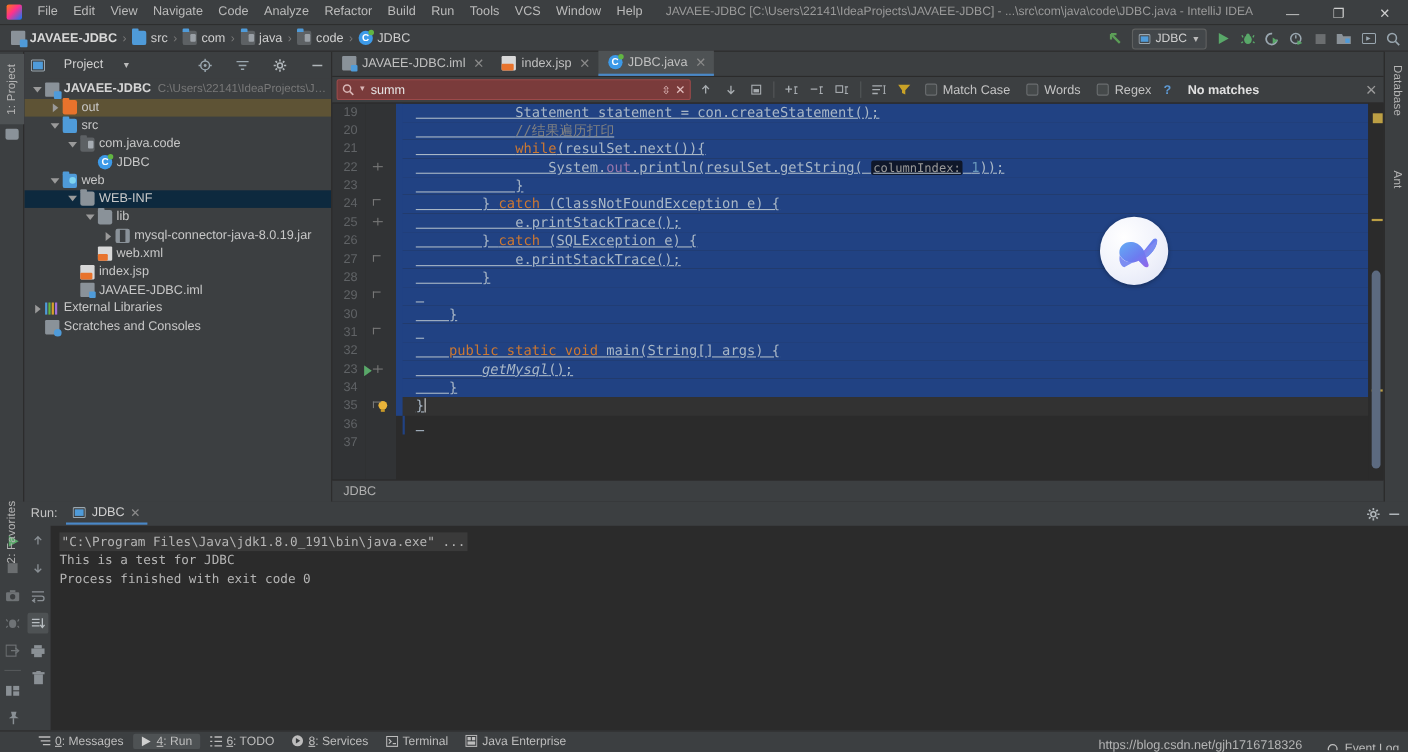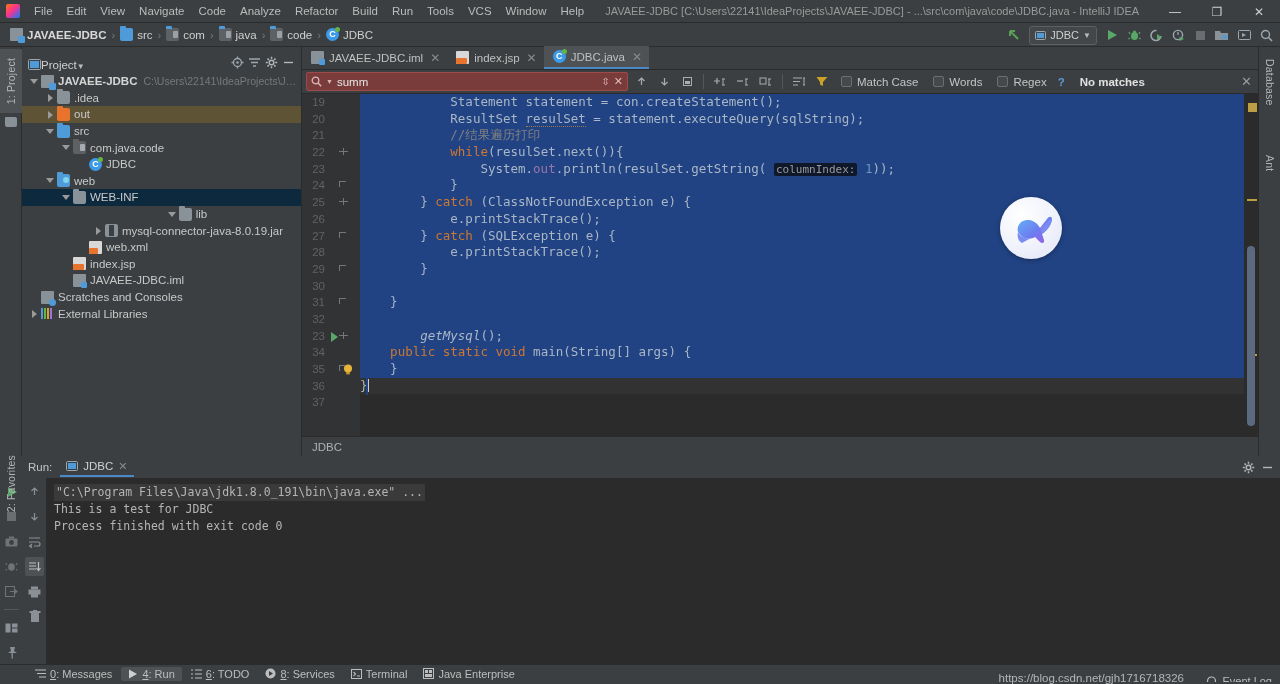--- a/index.html
+++ b/index.html
@@ -56,21 +56,21 @@
   
   #main{display:flex;height:409px;}
   .vbar{width:22px;background:#3c3f41;border-right:1px solid #2b2b2b;position:relative;flex:none;}
   .vtab{position:absolute;left:0;width:22px;display:flex;align-items:center;justify-content:center;}
   .vtab .txt{writing-mode:vertical-rl;transform:rotate(180deg);font-size:10.5px;color:#b5b5b5;white-space:nowrap;letter-spacing:.2px;}
   .vtab.sel{background:#4e5254;}
   .vbar.right{border-right:none;border-left:1px solid #2b2b2b;}
 
   
   #project{width:280px;background:#3c3f41;display:flex;flex-direction:column;flex:none;border-right:1px solid #2b2b2b;}
-  #projhead{height:24px;display:flex;align-items:flex-end;padding:0 4px 0 6px;gap:0;}
+  #projhead{height:24px;display:flex;align-items:center;padding:0 4px 0 6px;gap:17px;}
   #projhead .ttl{font-size:11.5px;color:#cfcfcf;}
   #projhead .sp{flex:1;}
   #projhead .hb{width:17px;height:17px;display:flex;align-items:center;justify-content:center;}
   #tree{flex:1;overflow:hidden;padding-top:2px;background:#3c3f41;}
   .row{display:flex;align-items:center;height:16.6px;font-size:11.5px;color:#c8c8c8;white-space:nowrap;padding-right:4px;}
   .row.sel{background:#0d293e;}
   .row.hi{background:#5e5335;}
   .arrow{width:9px;height:9px;flex:none;margin-right:2px;position:relative;}
   .arrow.r::after{content:"";position:absolute;left:2px;top:1px;border:4px solid transparent;border-left:5px solid #9a9a9a;}
   .arrow.d::after{content:"";position:absolute;left:0px;top:2px;border:4px solid transparent;border-top:5px solid #9a9a9a;}
@@ -123,21 +123,21 @@
   .chkwrap{display:flex;align-items:center;gap:5px;padding:0 6px;font-size:11.5px;color:#c4c4c4;}
   .chk{width:11px;height:11px;border:1px solid #6b6e70;background:#45494a;border-radius:2px;}
   #nomatch{font-size:11.5px;color:#e0e0e0;font-weight:bold;margin-left:12px;}
   #findclose{position:absolute;right:6px;color:#9a9a9a;font-size:13px;}
 
   #editor{flex:1;display:flex;position:relative;background:#2b2b2b;overflow:hidden;}
   #lineno{width:30px;background:#313335;text-align:right;padding-right:7px;flex:none;}
   #gutter{width:28px;background:#313335;flex:none;position:relative;}
   #code{flex:1;position:relative;background:#2b2b2b;overflow:hidden;}
   .ln{height:16.7px;line-height:16.7px;font-size:11.5px;color:#606366;}
-  .cl{height:16.7px;line-height:16.7px;font-size:12.5px;white-space:pre;padding-left:0;color:#a9b7c6;}
+  .cl{height:16.7px;line-height:16.7px;font-size:12.5px;white-space:pre;padding-left:18px;color:#a9b7c6;text-decoration:underline;}
   .cl.selrow{background:#214283;}
   .cl.curline{background:#323232;}
   .kw{color:#cc7832;} .cmt{color:#808080;}
   .fld{color:#9876aa;} .num{color:#6897bb;} .stat{color:#a9b7c6;font-style:italic;}
   .param{background:#0f172a;color:#9a9a9a;border-radius:2px;padding:0 2px;font-size:11px;}
   .warnline{border-bottom:1px dotted #9a7b45;}
   .fmark{position:absolute;left:7px;width:10px;height:10px;}
   .fmark::before{content:"";position:absolute;left:0;top:3px;width:9px;height:1px;background:#777;}
   .fmark.open::after{content:"";position:absolute;left:4px;top:0;width:1px;height:7px;background:#777;}
   .fmark.cap{border-left:1px solid #777;border-top:1px solid #777;width:7px;height:6px;}
@@ -352,25 +352,20 @@
           </svg>
         </span>
     </div>
     <div id="tree">
         <div class="row" style="padding-left: 8px;">
           <span class="arrow d"></span>
           <span class="ti proj"></span>
           <span class="bold">JAVAEE-JDBC</span>
           <span class="tpath">C:\Users\22141\IdeaProjects\JAVAEE</span>
         </div>
-        <div class="row" style="padding-left: 24px;">
-          <span class="arrow r"></span>
-          <span class="ti folder"></span>
-          <span>.idea</span>
-        </div>
         <div class="row hi" style="padding-left: 24px;">
           <span class="arrow r"></span>
           <span class="ti folder orange"></span>
           <span>out</span>
         </div>
         <div class="row" style="padding-left: 24px;">
           <span class="arrow d"></span>
           <span class="ti folder blue"></span>
           <span>src</span>
         </div>
@@ -387,21 +382,21 @@
         <div class="row" style="padding-left: 24px;">
           <span class="arrow d"></span>
           <span class="ti web"></span>
           <span>web</span>
         </div>
         <div class="row sel" style="padding-left: 40px;">
           <span class="arrow d"></span>
           <span class="ti folder"></span>
           <span>WEB-INF</span>
         </div>
-        <div class="row" style="padding-left: 56px; justify-content: center;">
+        <div class="row" style="padding-left: 56px;">
           <span class="arrow d"></span>
           <span class="ti folder"></span>
           <span>lib</span>
         </div>
         <div class="row" style="padding-left: 72px;">
           <span class="arrow r"></span>
           <span class="ti jar"></span>
           <span>mysql-connector-java-8.0.19.jar</span>
         </div>
         <div class="row" style="padding-left: 56px;">
@@ -413,28 +408,28 @@
           <span class="arrow"></span>
           <span class="ti jsp"></span>
           <span>index.jsp</span>
         </div>
         <div class="row" style="padding-left: 40px;">
           <span class="arrow"></span>
           <span class="ti iml"></span>
           <span>JAVAEE-JDBC.iml</span>
         </div>
         <div class="row" style="padding-left: 8px;">
+          <span class="arrow r"></span>
+          <span class="ti lib"></span>
+          <span>External Libraries</span>
+        </div>
+        <div class="row" style="padding-left: 8px;">
           <span class="arrow"></span>
           <span class="ti scr"></span>
           <span>Scratches and Consoles</span>
-        </div>
-        <div class="row" style="padding-left: 8px;">
-          <span class="arrow r"></span>
-          <span class="ti lib"></span>
-          <span>External Libraries</span>
         </div>
       </div>
   </div>
 
   <div id="editorwrap">
     <div id="tabs">
         <div class="tab">
           <span class="ti iml" style="margin-right: 0px;"></span>
           <span>JAVAEE-JDBC.iml</span>
           <span class="x">✕</span>
@@ -607,35 +602,34 @@
                 <stop offset="0" stop-color="#9a6bf0"></stop>
                   <stop offset="1" stop-color="#5fa8f2"></stop>
               </linearGradient>
             </defs>
             <path d="M10 25 C8 18 14 12 21 13 C26 13.5 30 17 32 21 L39 12 C41 9 44 9 44 12 C44 17 39 24 34 27 L36 33 C37 36 34 37 32 35 L27 30 C22 33 14 32 10 25 Z" fill="url(#bg1)"></path>
             <path d="M32 21 L44 11 C44 17 39 24 34 27 Z" fill="url(#bg2)" opacity="0.95"></path>
             <path d="M10 25 C12 30 18 32 23 31 L14 36 C10 34 9 29 10 25 Z" fill="#7c8df2"></path>
           </svg>
         </div>
       <div class="cl mono selrow">            Statement statement <span class="op">=</span> con.createStatement();</div>
-          <div class="cl mono selrow">            ResultSet <span class="warnline">resulSet</span> = statement.executeQuery(sqlString);</div>
           <div class="cl mono selrow">            <span class="cmt">//结果遍历打印</span></div>
           <div class="cl mono selrow">            <span class="kw">while</span>(resulSet.next()){</div>
           <div class="cl mono selrow">                System.<span class="fld">out</span>.println(resulSet.getString( <span class="param">columnIndex:</span> <span class="num">1</span>));</div>
           <div class="cl mono selrow">            }</div>
           <div class="cl mono selrow">        } <span class="kw">catch</span> (ClassNotFoundException e) {</div>
           <div class="cl mono selrow">            e.printStackTrace();</div>
           <div class="cl mono selrow">        } <span class="kw">catch</span> (SQLException e) {</div>
           <div class="cl mono selrow">            e.printStackTrace();</div>
           <div class="cl mono selrow">        }</div>
           <div class="cl mono selrow">&nbsp;</div>
           <div class="cl mono selrow">    }</div>
           <div class="cl mono selrow">&nbsp;</div>
+          <div class="cl mono selrow">    <span class="kw">public static void</span> <span class="mname">main</span>(String[] args) {</div>
           <div class="cl mono selrow">        <span class="stat">getMysql</span>();</div>
-          <div class="cl mono selrow">    <span class="kw">public static void</span> <span class="mname">main</span>(String[] args) {</div>
           <div class="cl mono selrow">    }</div>
           <div class="cl mono curline">}<span style="display: inline-block; width: 1px; height: 13px; background: rgb(207, 207, 207); vertical-align: -2px;"></span></div>
           <div class="cl mono">&nbsp;</div>
         </div>
       <div id="rightgutter">
         <div class="marker" style="top:9px;width:9px;height:9px;"></div>
         <div class="marker" style="top:105px;"></div>
         <div class="marker" style="top:260px;"></div>
         <div id="scrollthumb" style="top:152px;height:180px;"></div>
       </div>

